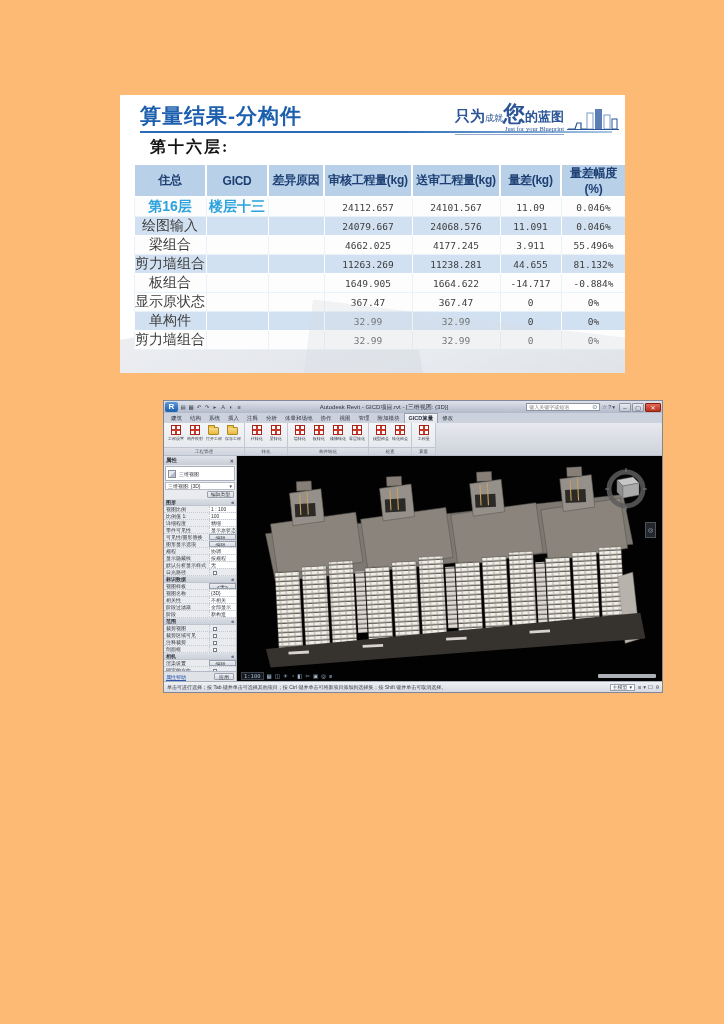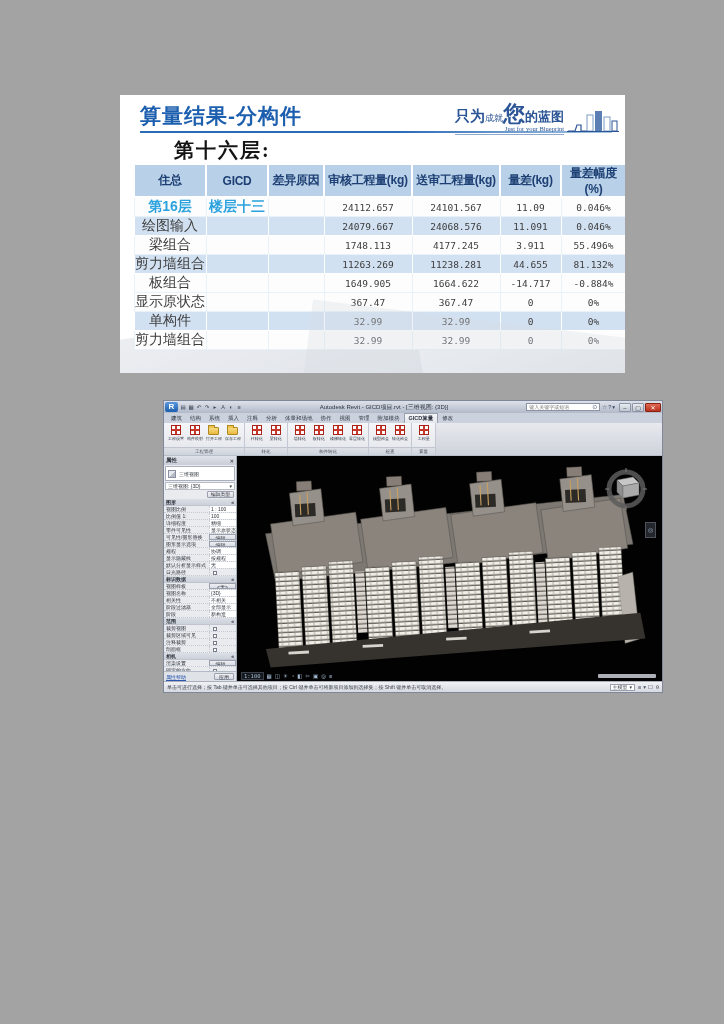--- a/index.html
+++ b/index.html
@@ -1,40 +1,40 @@
 <!DOCTYPE html>
 <html><head>
 <meta charset="utf-8">
 <style>
   * { margin:0; padding:0; box-sizing:border-box; }
   html,body { width:724px; height:1024px; background:#ffffff; font-family:"Liberation Sans", sans-serif; }
-  .page { position:relative; width:724px; height:1024px; overflow:hidden; background:#a3a3a3; }
+  .page { position:relative; width:724px; height:1024px; overflow:hidden; background:#fdba74; }
 
   
   .slide { position:absolute; left:120px; top:95px; width:505px; height:278px;
            background:linear-gradient(160deg,#ffffff 55%,#f0f2f5 82%,#e4e7eb 100%); overflow:hidden; }
   .slide::before { content:""; position:absolute; bottom:-46px; left:-30px; width:330px; height:100px;
            background:rgba(205,211,219,.40); transform:rotate(-9deg); }
   .slide::after  { content:""; position:absolute; bottom:-58px; right:-40px; width:360px; height:110px;
            background:rgba(214,220,227,.35); transform:rotate(7deg); }
   .slide-title { position:absolute; left:20px; top:7px; font-size:21px; font-weight:bold;
            color:#1c5fae; letter-spacing:1px; }
   .title-rule { position:absolute; left:20px; top:36px; width:472px; height:2px;
            background:linear-gradient(to right,#2b6cb8 55%,#a9c6e2); }
-  .logo { position:absolute; right:6px; top:2px; display:flex; align-items:flex-end; gap:3px; }
+  .logo { position:absolute; right:6px; top:2px; display:flex; align-items:center; gap:3px; }
   .logo-text { text-align:right; color:#2b5596; font-family:"Liberation Serif", serif; line-height:1; padding-top:6px; }
   .logo-cn { white-space:nowrap; }
   .lg-a { font-size:15px; font-weight:bold; }
   .lg-b { font-size:9px; }
   .lg-you { font-size:22px; font-weight:bold; }
   .lg-c { font-size:13px; font-weight:bold; }
   .logo-en { font-size:6.5px; margin-top:1px; border-bottom:1px solid #8fa8cc; padding-bottom:1px; }
   .logo-sky { width:52px; height:30px; margin-top:4px; }
-  .slide-sub { position:absolute; left:30px; top:42px; font-size:20px; font-weight:bold; color:#141414;
-           font-family:Liberation Serif, serif; letter-spacing:2px;margin-left:24px; }
+  .slide-sub { position:absolute; left:30px; top:42px; font-size:16px; font-weight:bold; color:#141414;
+           font-family:Liberation Serif, serif; letter-spacing:2px; }
 
   table.qty { position:absolute; left:13px; top:68px; width:492px; border-collapse:collapse; table-layout:fixed; }
   table.qty col.c0{width:72px;} table.qty col.c1{width:62px;} table.qty col.c2{width:56px;}
   table.qty col.c3{width:88px;} table.qty col.c4{width:88px;} table.qty col.c5{width:61px;} table.qty col.c6{width:65px;}
   table.qty th { height:23px; background:#b8d0e8; color:#1d3f73; font-size:12px; font-weight:bold;
            border:2px solid #ffffff; letter-spacing:-0.3px; }
   table.qty td { height:19px; text-align:center; font-size:9.5px; color:#3c3c3c;
            font-family:"DejaVu Sans Mono", monospace; border:1px solid #e9f1f9; background:#fdfdfe; }
   table.qty td.lab { font-family:Liberation Sans, sans-serif; font-size:14px; }
   tr.blue td { background:#d2e1f1; border-color:#ffffff; }
@@ -200,21 +200,21 @@
             <td></td>
             <td>24079.667</td>
             <td>24068.576</td>
             <td>11.091</td>
             <td>0.046%</td>
         </tr>
         <tr>
           <td class="lab">梁组合</td>
             <td></td>
             <td></td>
-            <td>1748.113</td>
+            <td>4662.025</td>
             <td>4177.245</td>
             <td>3.911</td>
             <td>55.496%</td>
         </tr>
         <tr class="blue">
           <td class="lab">剪力墙组合</td>
             <td></td>
             <td></td>
             <td>11263.269</td>
             <td>11238.281</td>

